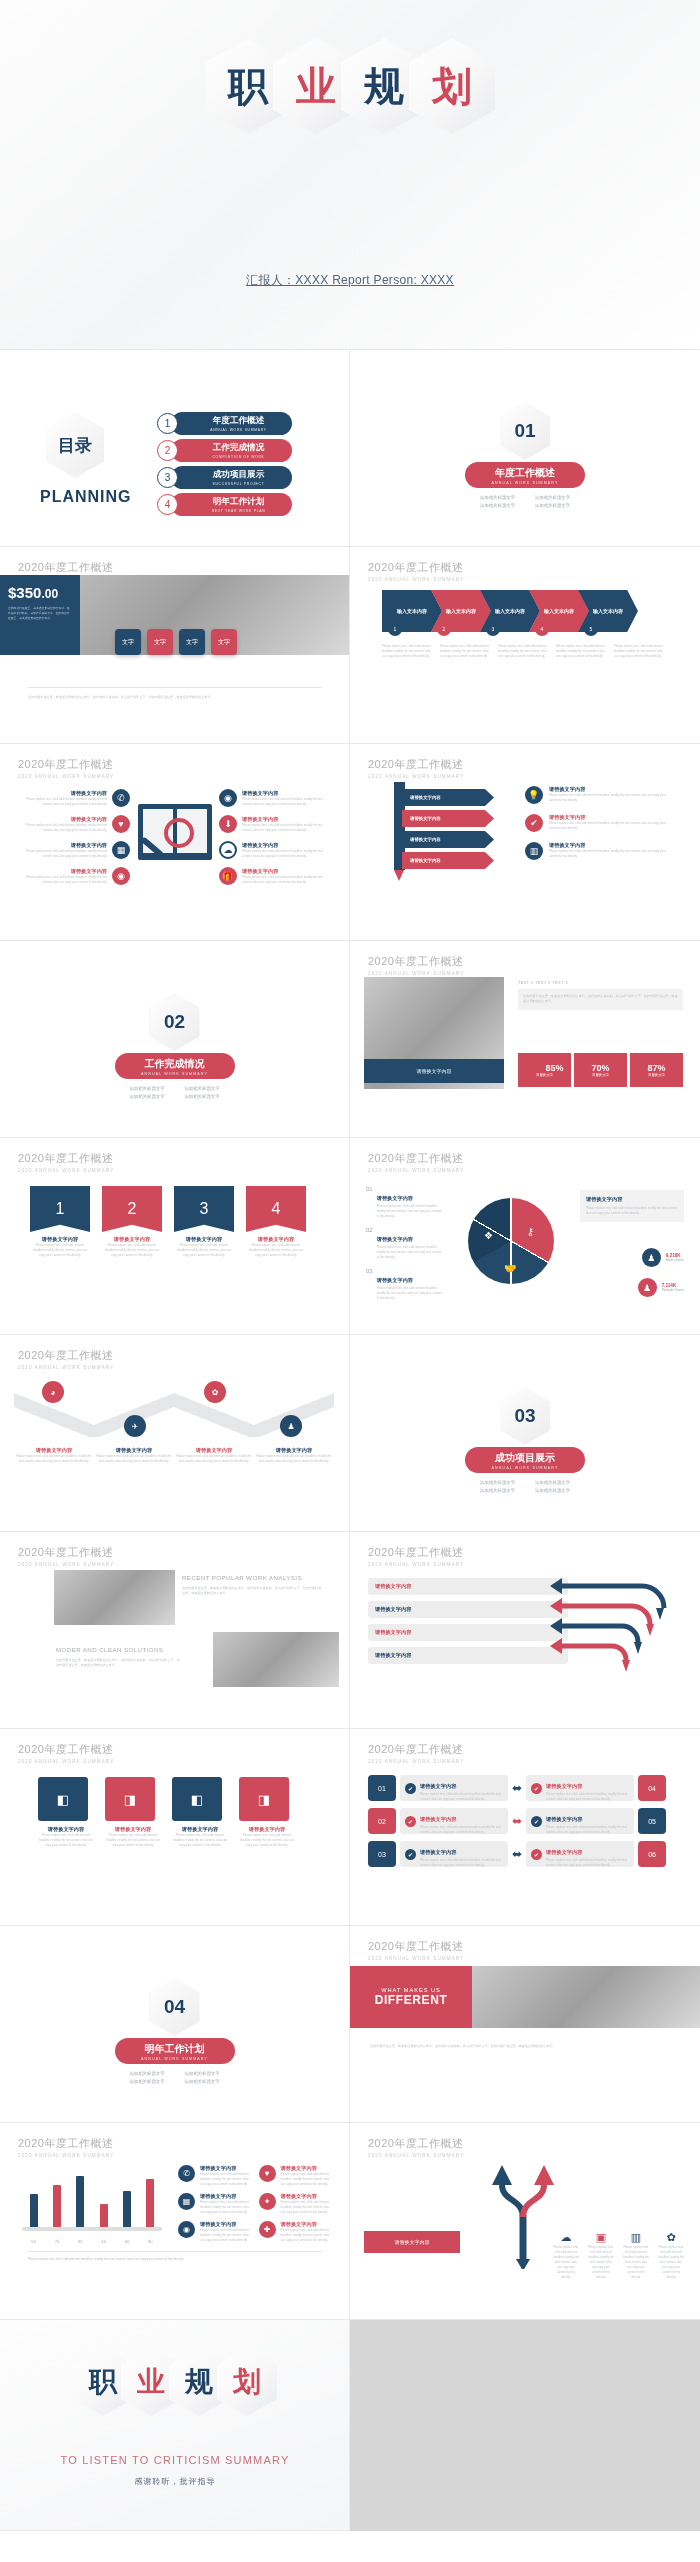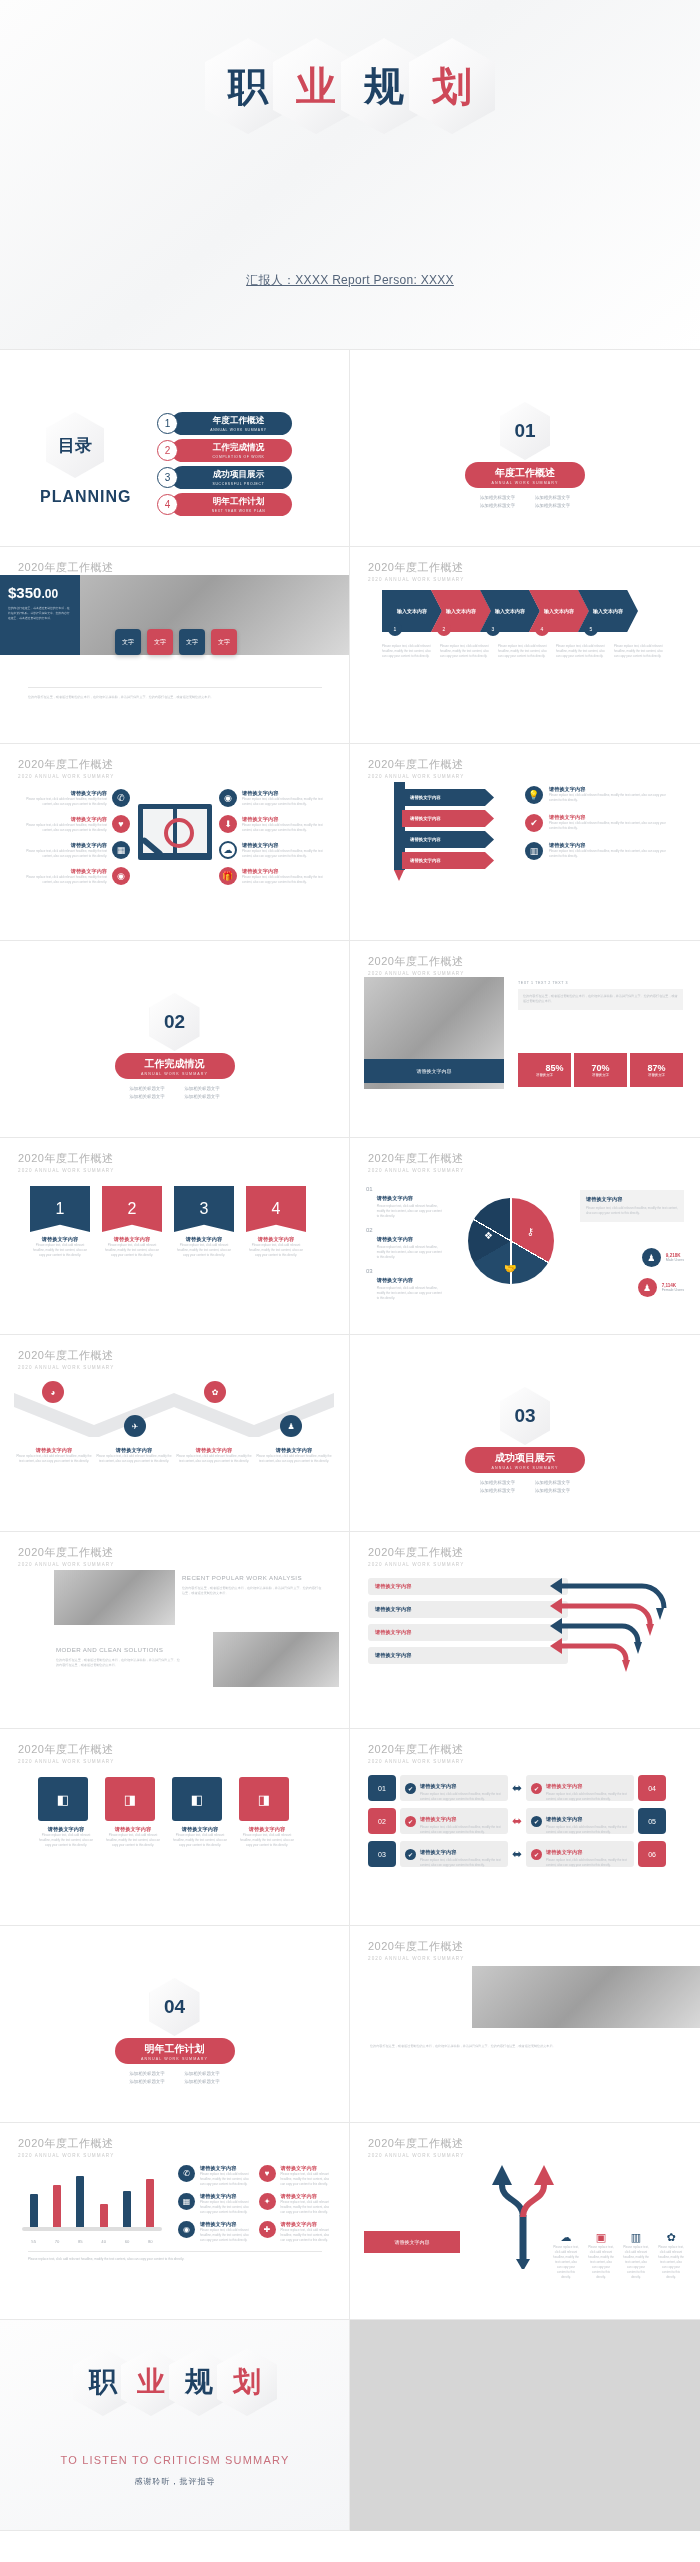--- a/index.html
+++ b/index.html
@@ -730,20 +730,24 @@
       <span>添加相关标题文字</span>
       <span>添加相关标题文字</span>
     </div>
   </div>
 
   <div class="slide right">
     <div class="shead">
       <div class="t">2020年度工作概述</div>
       <div class="s">2020 ANNUAL WORK SUMMARY</div>
     </div>
+    <div class="diff-red" style="position:absolute;left:0;top:40px;width:122px;height:62px;display:flex;flex-direction:column;align-items:center;justify-content:center;">
+      <div style="font-size:5.6px;letter-spacing:1px;">WHAT MAKES US</div>
+      <div style="font-size:12px;font-weight:bold;letter-spacing:.6px;">DIFFERENT</div>
+    </div>
     <div class="ph-img" style="position:absolute;left:122px;top:40px;right:0;height:62px;"></div>
     <div class="body-txt" style="position:absolute;left:20px;top:118px;width:310px;">您的内容打在这里，或者通过复制您的文本后，在此框中选择粘贴，并选择只保留文字。您的内容打在这里，或者通过复制您的文本后。</div>
   </div>
 
   <div class="slide">
     <div class="shead">
       <div class="t">2020年度工作概述</div>
       <div class="s">2020 ANNUAL WORK SUMMARY</div>
     </div>
     <div style="position:absolute;left:22px;top:44px;width:140px;height:70px;">

